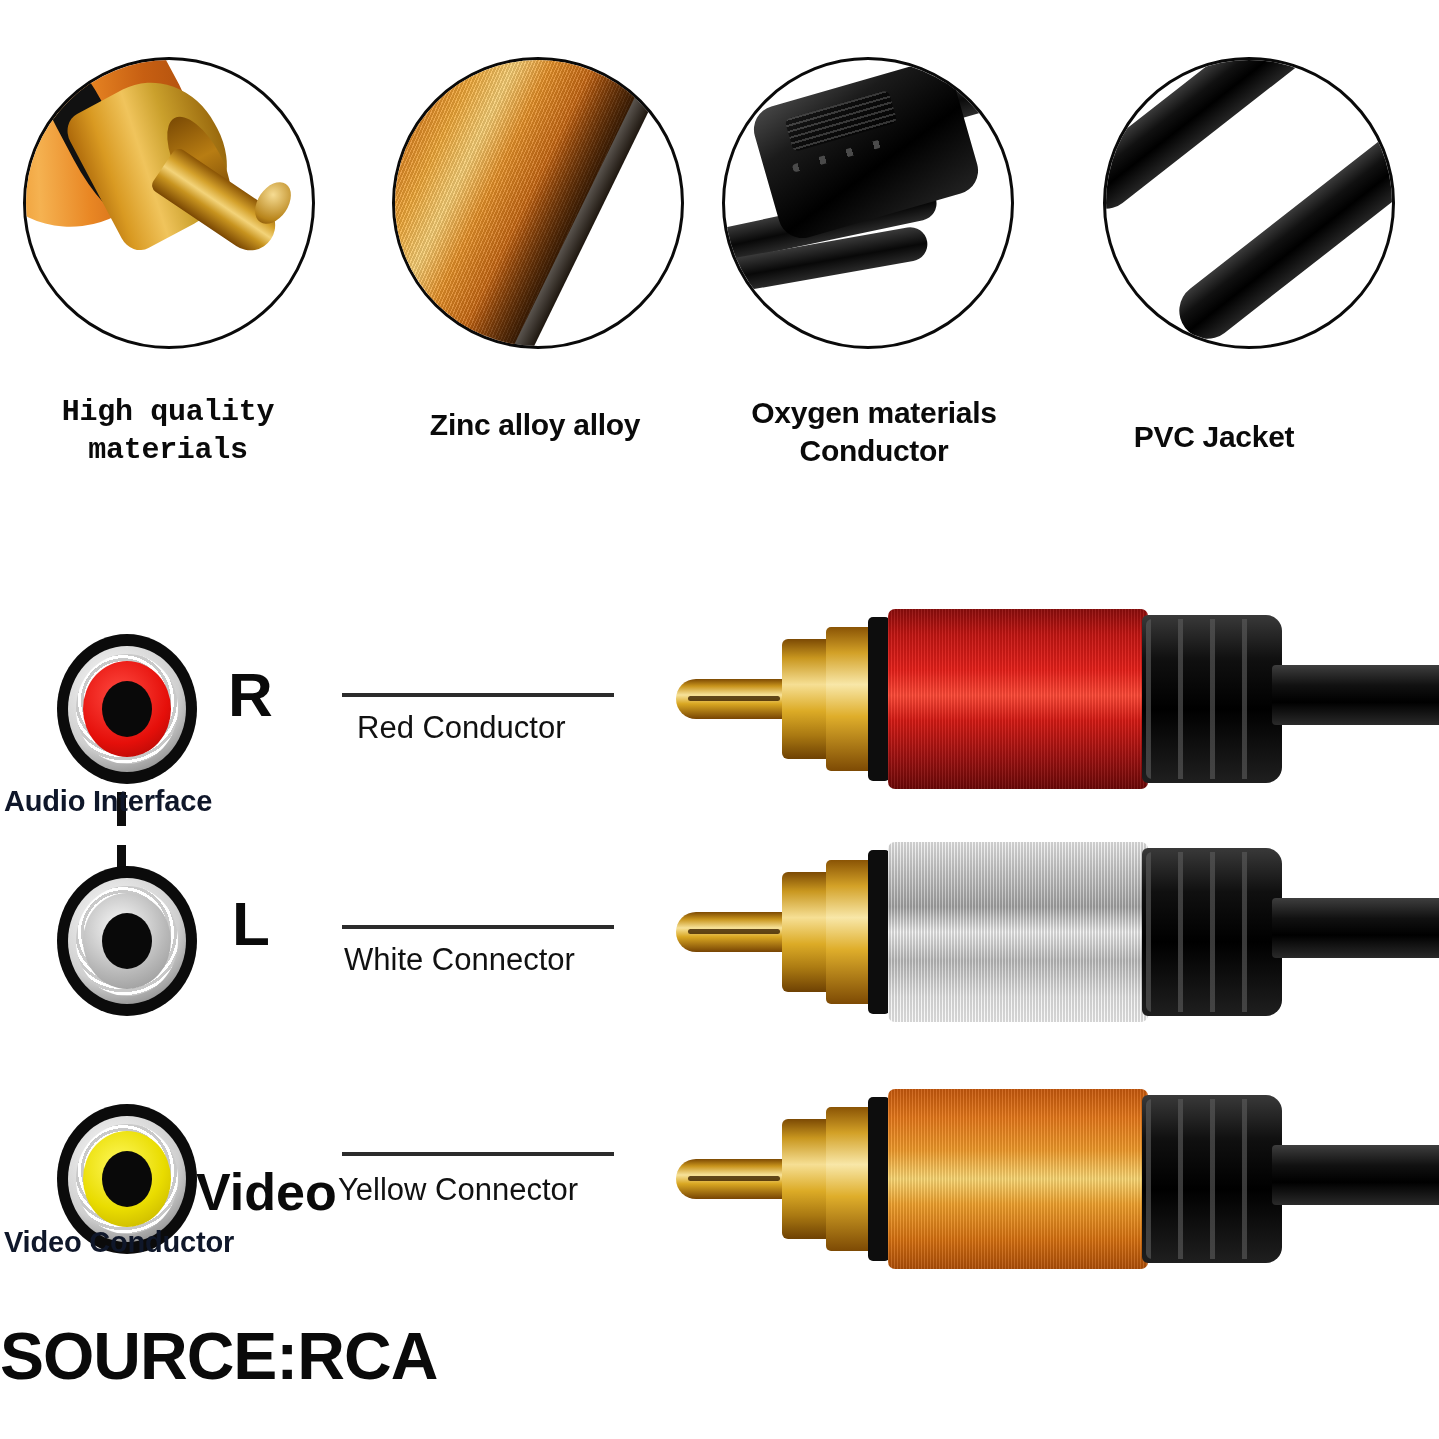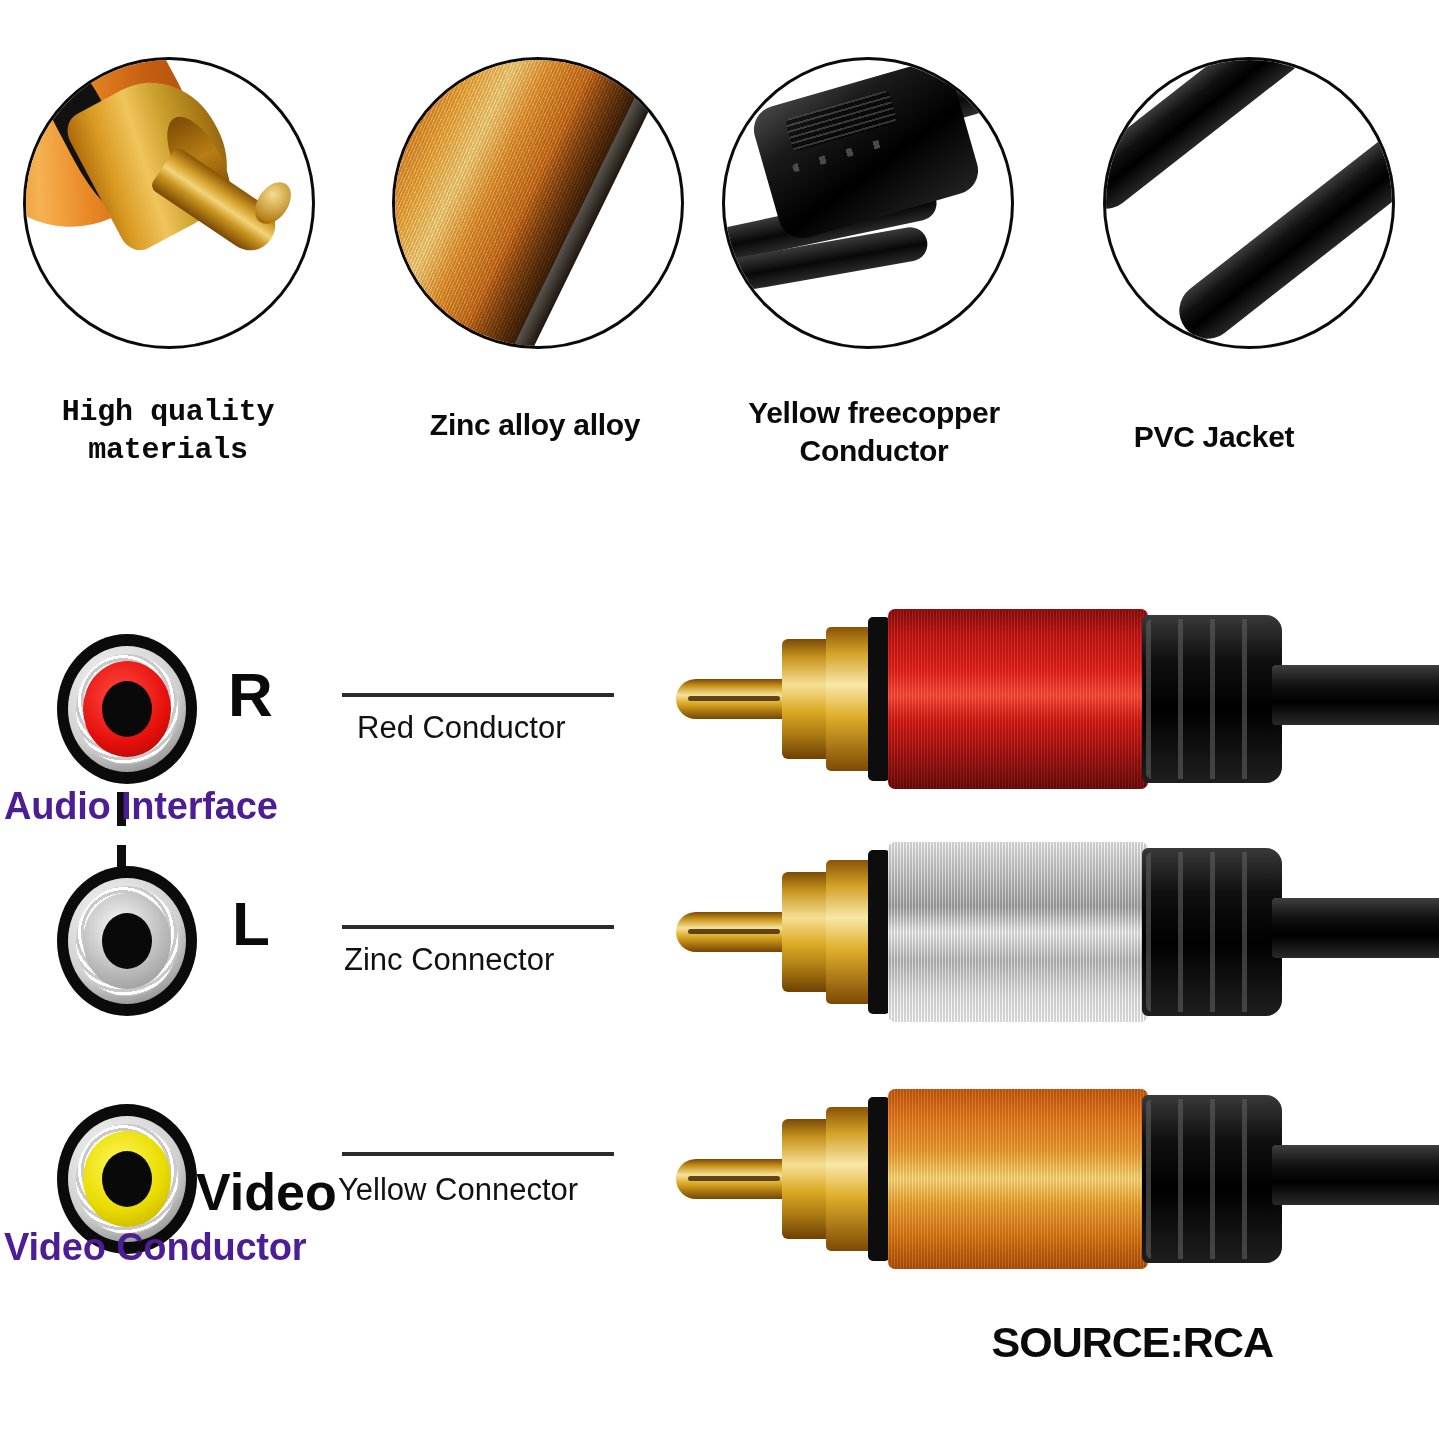--- a/index.html
+++ b/index.html
@@ -108,21 +108,21 @@
 
   .jack-red .colorring{background:radial-gradient(circle at 42% 36%,#ff4b42,#e50f0a 60%,#9d0704 100%);}
   .jack-white .colorring{background:radial-gradient(circle at 42% 36%,#fafafa,#b8b8b8 58%,#8d8d8d 100%);}
   .jack-yellow .colorring{background:radial-gradient(circle at 42% 36%,#fff95e,#e9dc00 55%,#bba700 100%);}
 
   .dash{position:absolute;width:9px;height:34px;background:#0d0d0d;}
 
   .chan{position:absolute;font-weight:bold;color:#0a0a0a;}
   .leader{position:absolute;height:4px;background:#2b2b2b;}
   .conn-label{position:absolute;font-size:31px;color:#111;letter-spacing:0px;}
-  .iface-label{position:absolute;font-size:38px;font-weight:bold;color:#4c1d95;letter-spacing:-0.2px;}
+  .iface-label{position:absolute;font-size:29px;font-weight:bold;color:#0f172a;letter-spacing:-0.2px;}
 
   
   .plug{position:absolute;height:190px;width:779px;}
   .p-pin{
     position:absolute;left:16px;top:76px;width:118px;height:40px;
     background:linear-gradient(180deg,#7d4a03 0%,#c9951d 18%,#f7e29a 40%,#d9a722 62%,#774403 100%);
     border-radius:20px 6px 6px 20px;
   }
   .p-pin-slot{position:absolute;left:28px;top:93px;width:92px;height:5px;background:rgba(60,34,0,.8);border-radius:3px;}
   .p-collar{
@@ -157,22 +157,22 @@
      repeating-linear-gradient(90deg, rgba(255,255,255,.07) 0 1px, rgba(0,0,0,.10) 1px 3px),
      linear-gradient(180deg,#8d0d0c 0%,#c41512 14%,#e8201a 34%,#ff4a37 48%,#d71a14 62%,#a01110 82%,#6d0807 100%);}
   .barrel-white{background:
      repeating-linear-gradient(90deg, rgba(255,255,255,.25) 0 1px, rgba(0,0,0,.14) 1px 3px),
      linear-gradient(180deg,#efefef 0%,#cfcfcf 16%,#a9a9a9 36%,#f2f2f2 50%,#c2c2c2 66%,#ededed 86%,#f7f7f7 100%);}
   .barrel-orange{background:
      repeating-linear-gradient(90deg, rgba(255,255,255,.10) 0 1px, rgba(0,0,0,.10) 1px 3px),
      linear-gradient(180deg,#c8590c 0%,#e6781a 16%,#f09a2a 34%,#fbd874 50%,#f0a12c 64%,#d7700f 84%,#b04f08 100%);}
 
   .source{
-    position:absolute;width:1273px;text-align:right;
-    font-weight:bold;font-size:43px;letter-spacing:-1px;color:#0a0a0a;
+    position:absolute;width:1273px;text-align:left;
+    font-weight:bold;font-size:66px;letter-spacing:-1px;color:#0a0a0a;
   }
 </style>
 </head>
 <body>
 
 <div class="stage">
 
   <div class="feature">
     <div class="circle" style="left:23px;top:57px;">
       <div class="c1-body"></div>
@@ -195,21 +195,21 @@
 
   <div class="feature">
     <div class="circle" style="left:722px;top:57px;">
       <div class="c3-cable-a"></div>
       <div class="c3-cable-b"></div>
       <div class="c3-cable-out"></div>
       <div class="c3-block"></div>
       <div class="c3-ridges"></div>
       <div class="c3-dots"></div>
     </div>
-    <div class="feature-label" style="left:709px;top:394px;">Yellow freecopper Conductor</div>
+    <div class="feature-label" style="left:709px;top:394px;">Oxygen materials Conductor</div>
   </div>
 
   <div class="feature">
     <div class="circle" style="left:1103px;top:57px;">
       <div class="c4-cab" style="left:-40px;top:116px;"></div>
       <div class="c4-cab" style="left:62px;top:246px;"></div>
     </div>
     <div class="feature-label" style="left:1049px;top:418px;">PVC Jacket</div>
   </div>
 
@@ -230,21 +230,21 @@
 
   <div class="jack jack-white" style="left:57px;top:866px;">
     <div class="outer"></div>
     <div class="ring1"></div>
     <div class="ring2"></div>
     <div class="colorring"></div>
     <div class="hole"></div>
   </div>
   <div class="chan" style="left:232px;top:888px;font-size:62px;">L</div>
   <div class="leader" style="left:342px;top:925px;width:272px;"></div>
-  <div class="conn-label" style="left:344px;top:942px;">Zinc Connector</div>
+  <div class="conn-label" style="left:344px;top:942px;">White Connector</div>
 
   <div class="jack jack-yellow" style="left:57px;top:1104px;">
     <div class="outer"></div>
     <div class="ring1"></div>
     <div class="ring2"></div>
     <div class="colorring"></div>
     <div class="hole"></div>
   </div>
   <div class="iface-label" style="left:4px;top:1226px;">Video Conductor</div>
 

